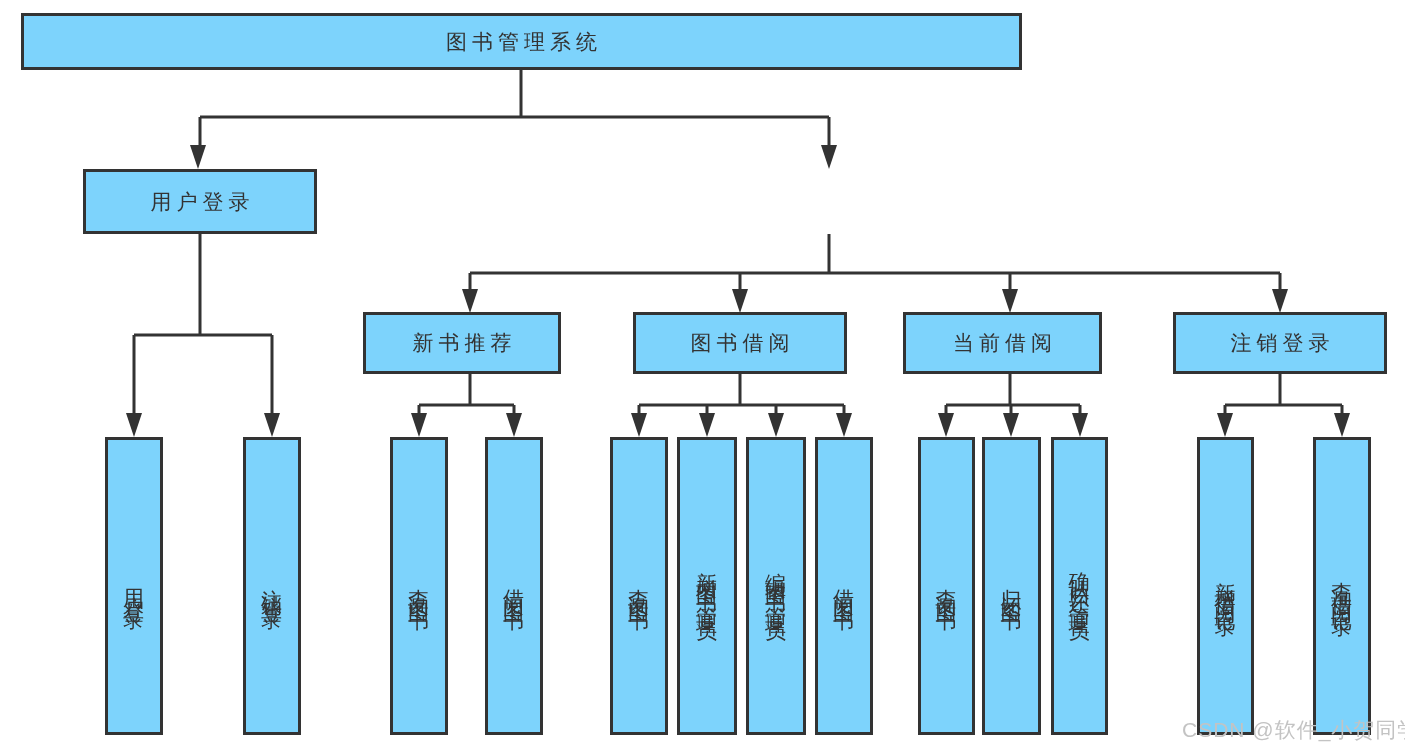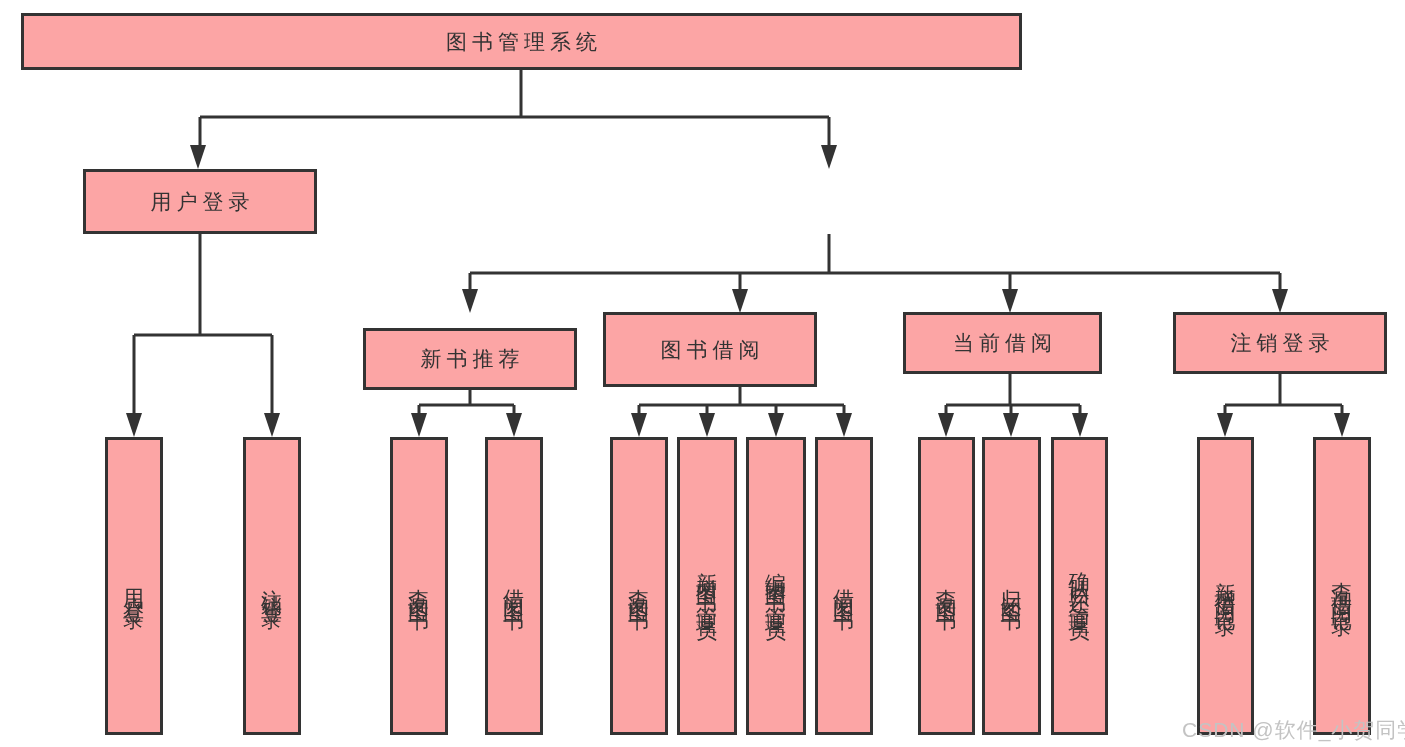--- a/index.html
+++ b/index.html
@@ -4,21 +4,21 @@
 <style>
   html,body{margin:0;padding:0;background:#fff;}
   .stage{
     position:relative;width:1405px;height:747px;background:#fff;overflow:hidden;
     font-family:"Liberation Sans","DejaVu Sans",sans-serif;color:#333;
   }
   .wires{position:absolute;left:0;top:0;z-index:1;}
   .wires .line{fill:none;stroke:#333;stroke-width:3;}
   .wires .arrow{fill:#333;stroke:none;}
   .node{
-    position:absolute;box-sizing:border-box;border:3px solid #333;background:#fca5a5;
+    position:absolute;box-sizing:border-box;border:3px solid #333;background:#7dd3fc;
     display:flex;align-items:center;justify-content:center;z-index:2;
   }
   .node .lbl{
     font-size:21px;letter-spacing:5px;text-indent:5px;white-space:nowrap;color:#333;
   }
   .node .vlbl{
     writing-mode:vertical-rl;text-orientation:mixed;
     font-size:21px;letter-spacing:7px;line-height:1;color:#333;
   }
   .watermark{
@@ -51,24 +51,24 @@
   </svg>
 
   <div class="node h" style="left:21px;top:13px;width:1001px;height:57px">
     <span class="lbl">图书管理系统</span>
   </div>
 
   <div class="node h" style="left:83px;top:169px;width:234px;height:65px">
     <span class="lbl">用户登录</span>
   </div>
 
-  <div class="node h" style="left:363px;top:328px;width:214px;height:62px">
+  <div class="node h" style="left:363px;top:312px;width:198px;height:62px">
     <span class="lbl">新书推荐</span>
   </div>
-  <div class="node h" style="left:603px;top:312px;width:214px;height:75px">
+  <div class="node h" style="left:633px;top:312px;width:214px;height:62px">
     <span class="lbl">图书借阅</span>
   </div>
   <div class="node h" style="left:903px;top:312px;width:199px;height:62px">
     <span class="lbl">当前借阅</span>
   </div>
   <div class="node h" style="left:1173px;top:312px;width:214px;height:62px">
     <span class="lbl">注销登录</span>
   </div>
 
   <div class="node v" style="left:105px;top:437px;width:58px;height:298px">

